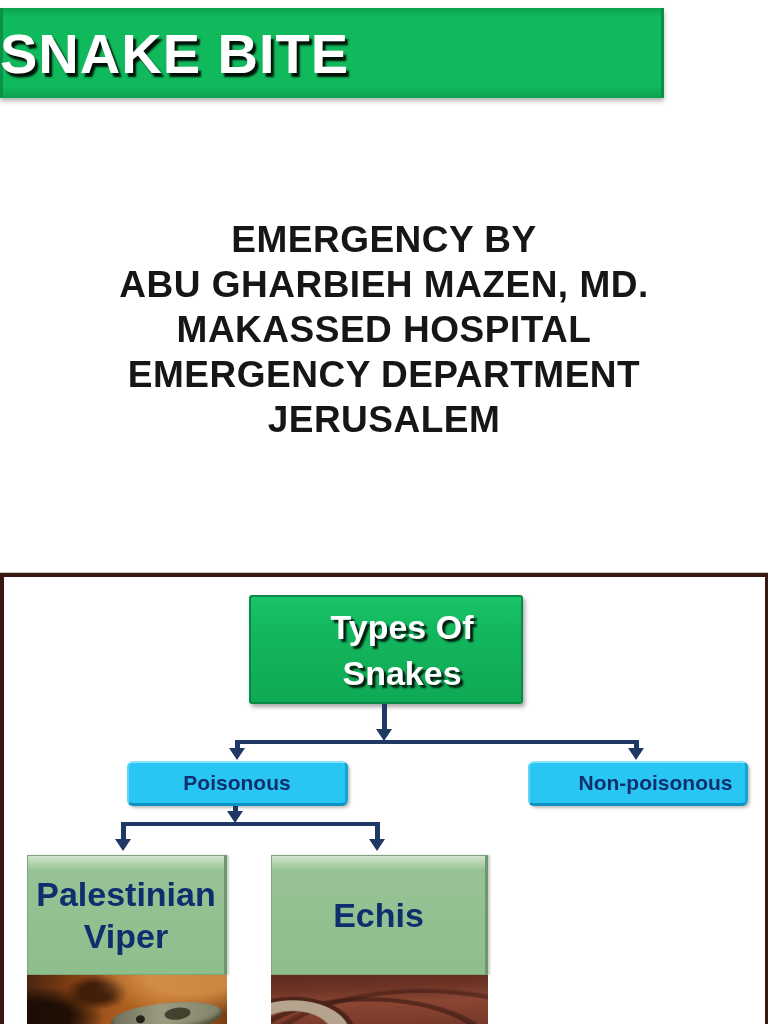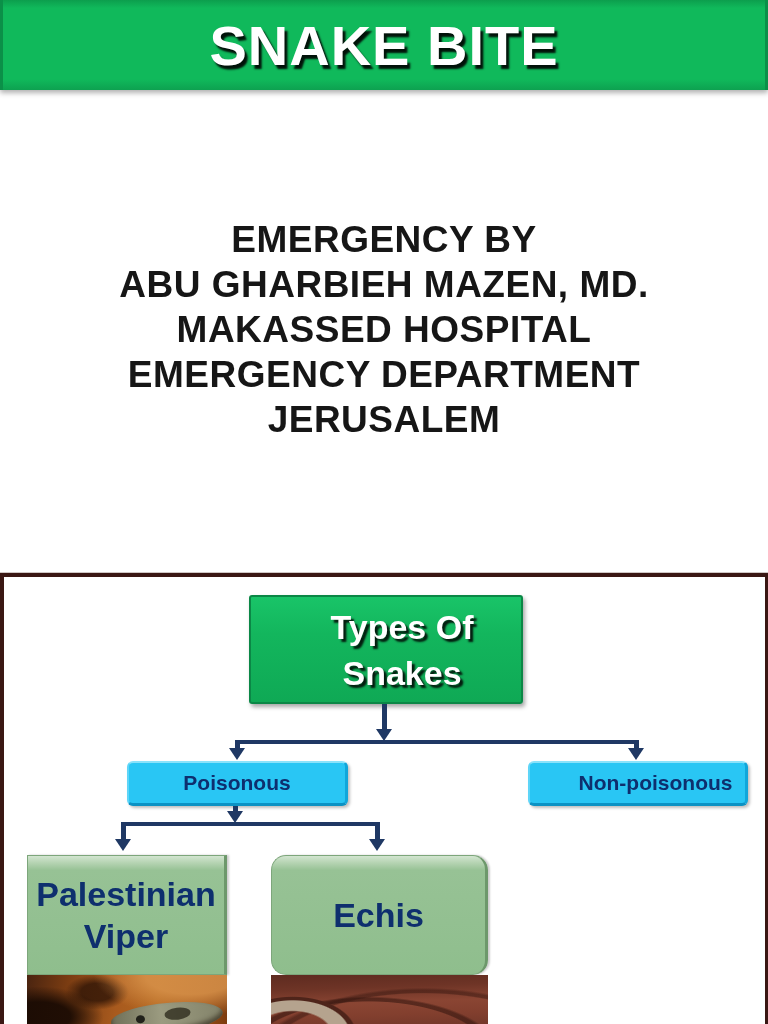--- a/index.html
+++ b/index.html
@@ -14,24 +14,24 @@
     --body-text:#161616;
   }
   *{margin:0;padding:0;box-sizing:border-box;}
   html,body{width:768px;height:1024px;overflow:hidden;background:#fff;
     font-family:"Liberation Sans","DejaVu Sans",sans-serif;}
   .page{position:relative;width:768px;height:1024px;background:#f2f0ef;overflow:hidden;}
 
   
   .slide1{position:absolute;left:0;top:0;width:768px;height:573px;background:#fff;
     border-bottom:1px solid #cfc7c5;box-shadow:0 2px 3px rgba(0,0,0,.25);}
-  .banner{position:absolute;left:0;top:0;width:768px;height:90px;
+  .banner{position:absolute;left:0;top:8px;width:664px;height:90px;
     background:linear-gradient(180deg,#0c9e4d 0%,var(--banner-green,#10B95B) 9%,var(--banner-green,#10B95B) 88%,#0da150 100%);
     box-shadow:inset 3px 0 0 #0b9048, inset -3px 0 0 #0b9048, 0 3px 5px rgba(0,0,0,.30);
-    display:flex;align-items:center;justify-content:center;}
+    display:flex;align-items:center;justify-content:flex-start;}
   .banner h1{color:#fff;font-size:56px;font-weight:bold;letter-spacing:1px;
     text-shadow:3px 4px 2px rgba(0,0,0,.9);}
   .subtitle{position:absolute;left:0;top:217px;width:768px;text-align:center;
     color:var(--body-text,#161616);font-size:37px;font-weight:bold;line-height:45px;letter-spacing:.5px;}
 
   
   .slide2{position:absolute;left:0;top:573px;width:768px;height:451px;background:#fff;overflow:hidden;}
   .s2-border-top{position:absolute;left:0;top:0;width:768px;height:4px;background:var(--maroon,#3A1713);}
   .s2-border-left{position:absolute;left:0;top:0;width:4px;height:451px;background:var(--maroon,#3A1713);}
   .s2-border-right{position:absolute;right:0;top:0;width:3px;height:451px;background:var(--maroon,#3A1713);}
@@ -58,21 +58,21 @@
   .node-poisonous{left:127px;top:188px;width:221px;}
   .node-nonpoisonous{left:528px;top:188px;width:220px;padding-left:36px;}
 
   .node-sage{position:absolute;top:282px;height:120px;
     background:linear-gradient(180deg,#d2e5d0 0%,#b9d6b6 5%,#97c295 12%,var(--sage,#8FBE8D) 100%);
     border:1px solid #7da67b;border-right:3px solid #6d986b;
     box-shadow:2px 0 2px rgba(0,0,0,.2);
     display:flex;flex-direction:column;align-items:center;justify-content:center;
     color:var(--label-navy,#0E2F6E);font-size:34px;font-weight:bold;line-height:42px;text-align:center;}
   .leaf-left{left:27px;width:200px;}
-  .leaf-right{left:271px;width:217px;border-radius:15px;}
+  .leaf-right{left:271px;width:217px;}
 
   .photo{position:absolute;top:402px;height:49px;overflow:hidden;}
   .photo-left{left:27px;width:200px;
     background:
       radial-gradient(ellipse 90px 42px at 6% 85%, rgba(24,10,3,.92) 0 35%, transparent 72%),
       radial-gradient(ellipse 130px 55px at 82% 0%, rgba(216,146,74,.85) 0 35%, transparent 75%),
       radial-gradient(ellipse 40px 22px at 35% 35%, rgba(46,20,6,.8) 0 40%, transparent 80%),
       linear-gradient(97deg,#4a2410 0%,#7a3c12 20%,#a85a1e 45%,#b2661f 65%,#944c15 88%,#7c3c10 100%);}
   .viper-head{position:absolute;left:42%;top:58%;width:112px;height:30px;
     background:linear-gradient(92deg,#6f6f58 0%,#9b9b80 45%,#83836a 100%);

